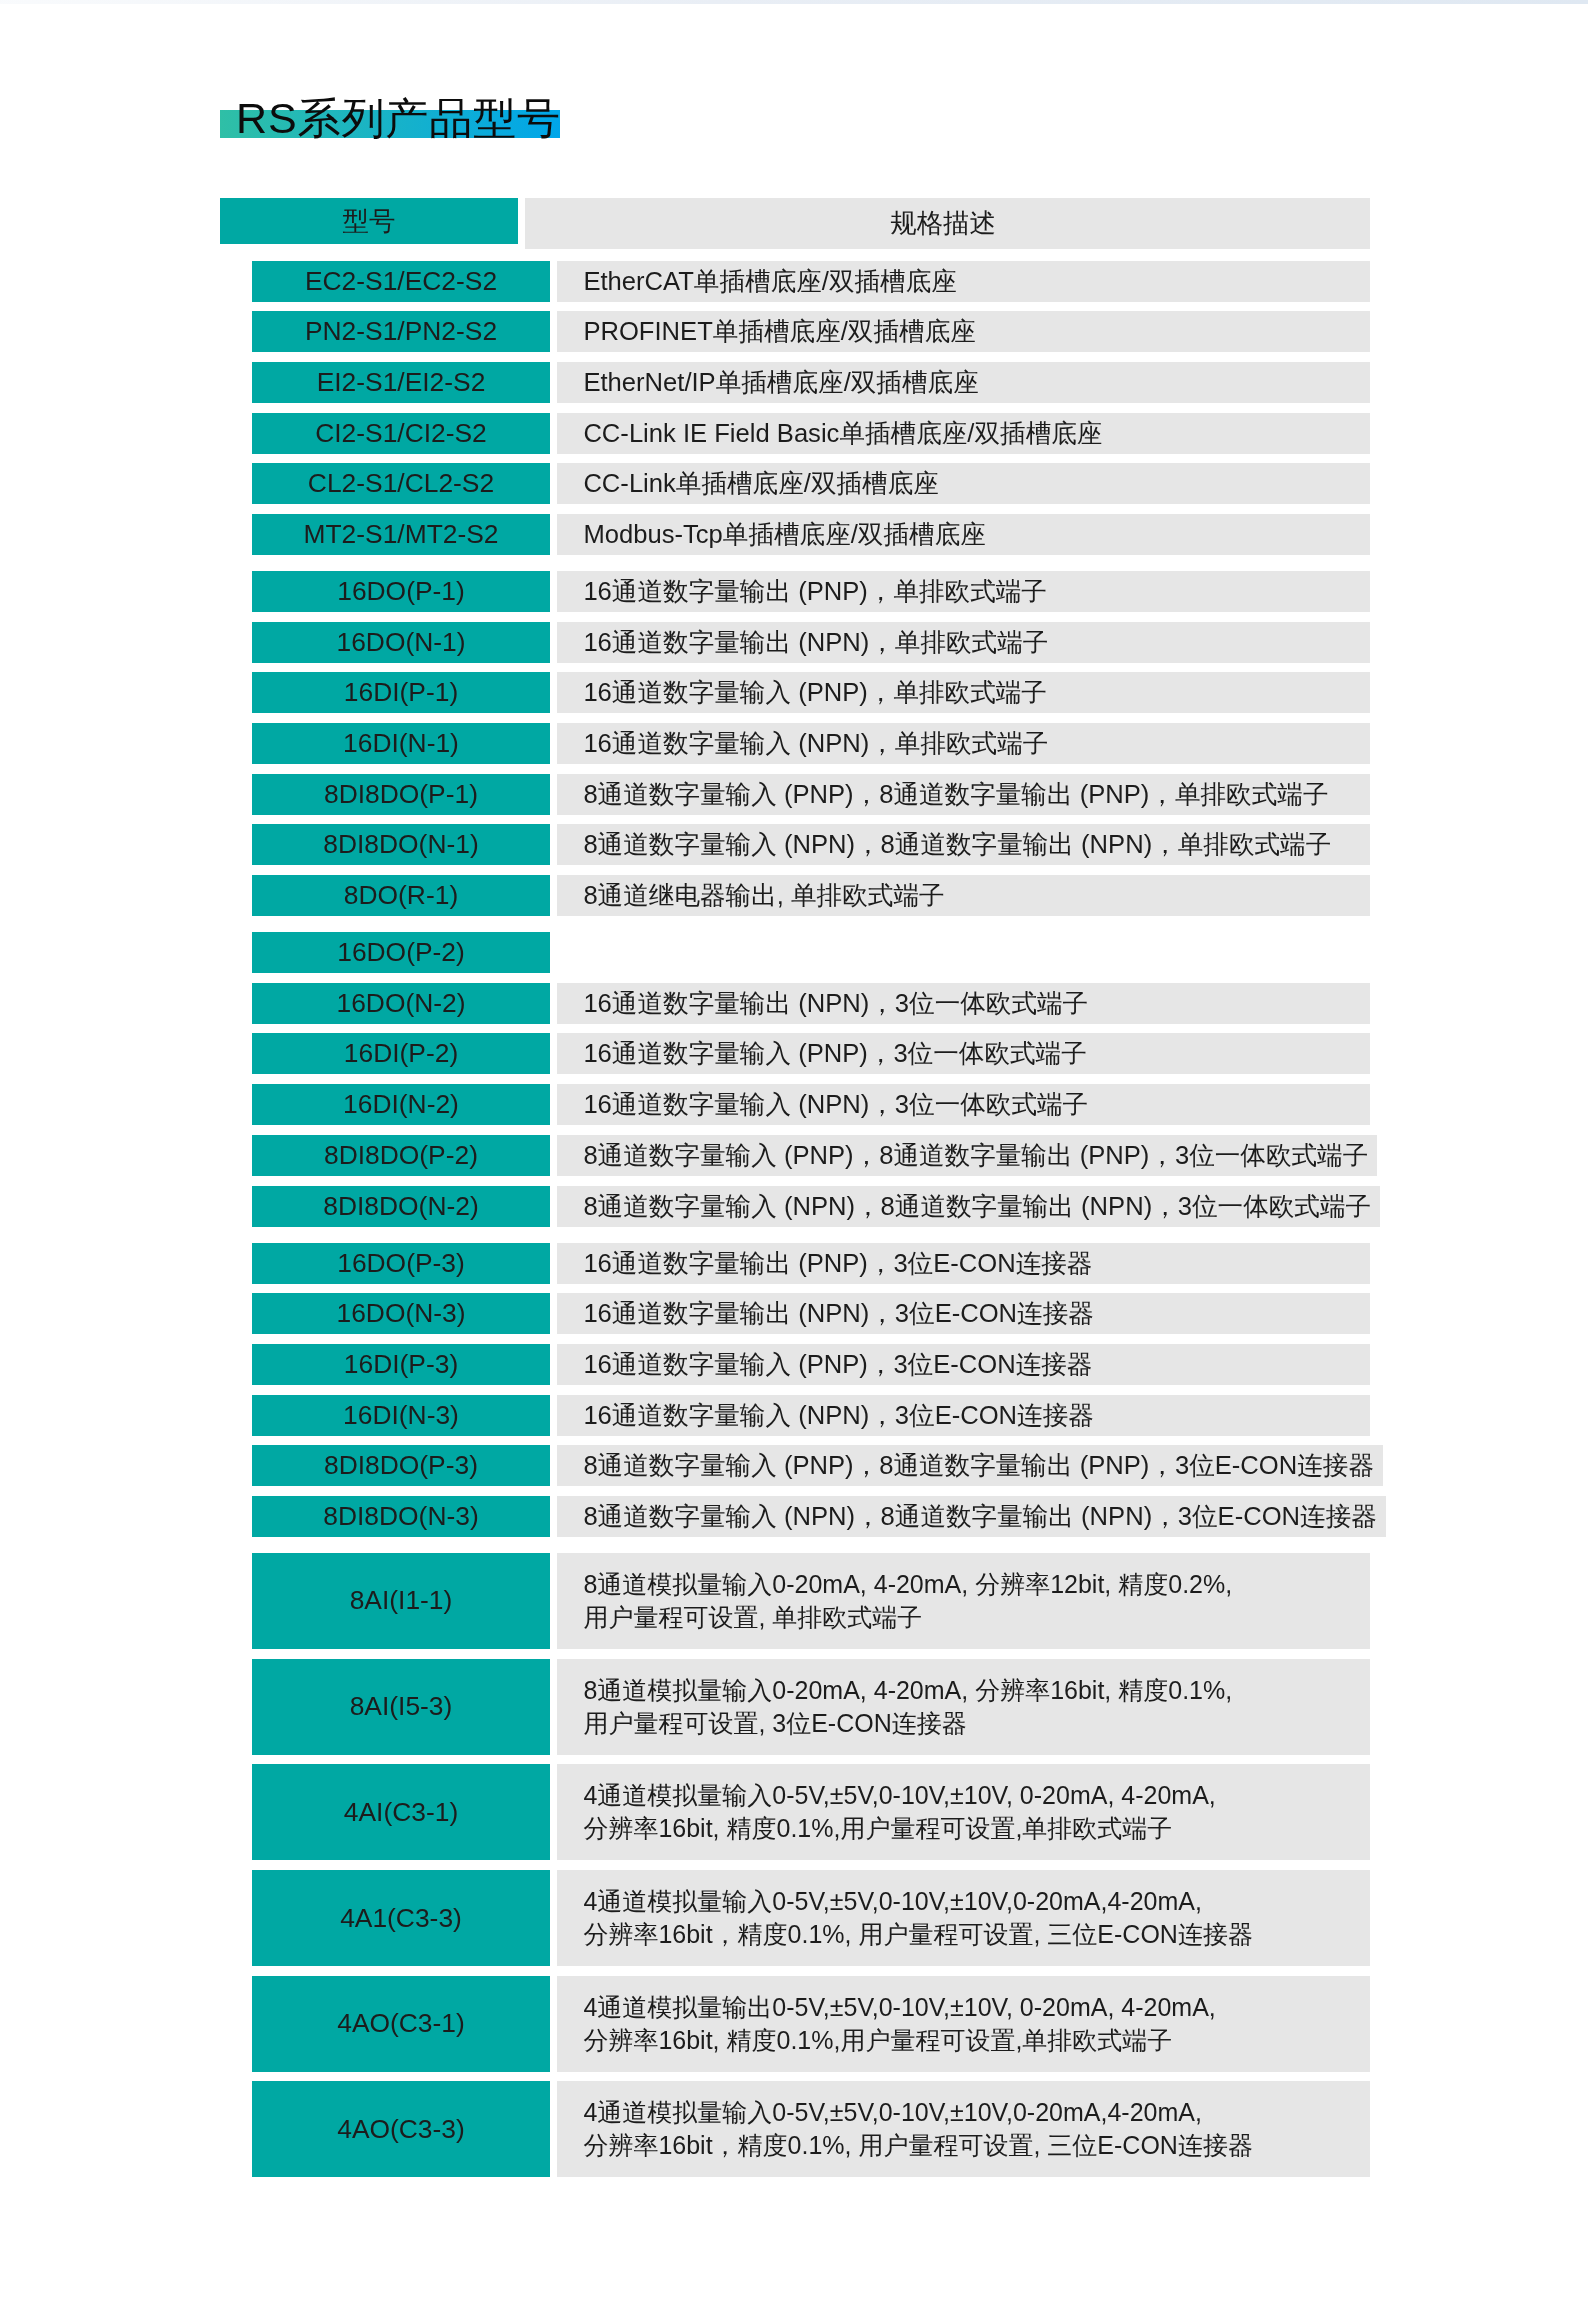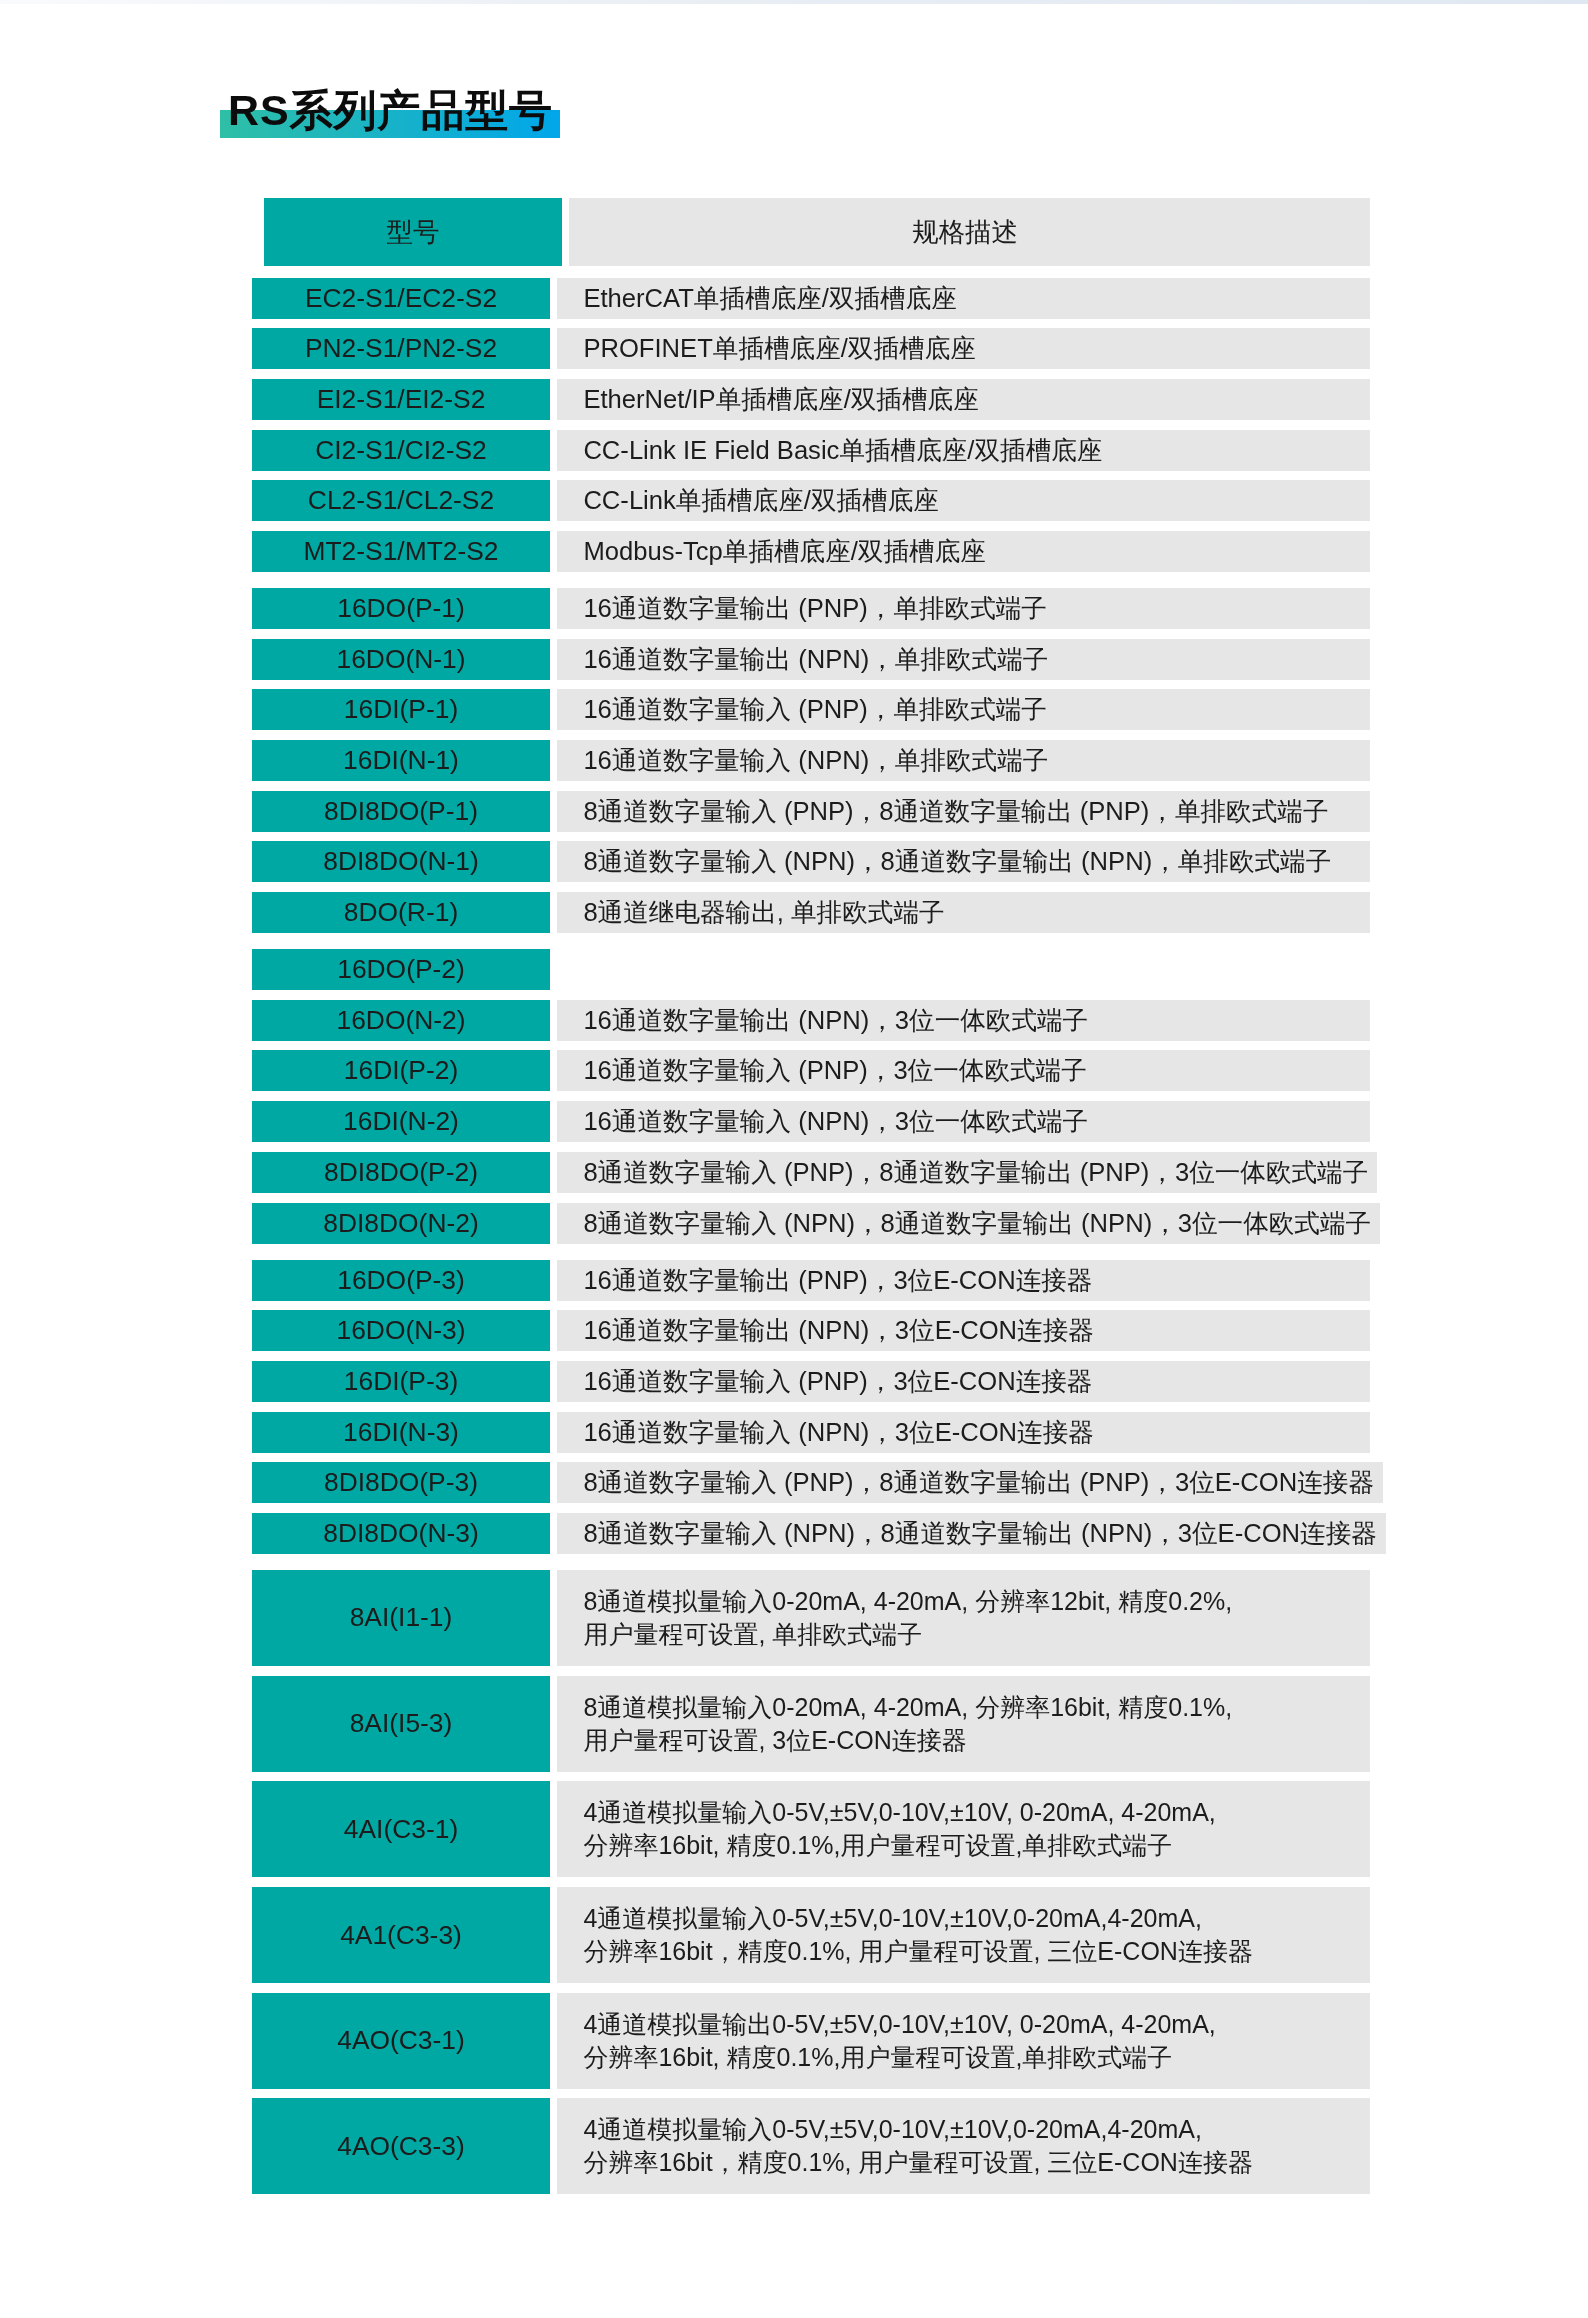--- a/index.html
+++ b/index.html
@@ -17,23 +17,23 @@
     background:linear-gradient(90deg, rgba(230,237,245,0.25) 0%, #e9eef5 45%, #dfe8f2 100%);
   }
   .title-wrap { position:absolute; left:0; top:0; }
   .title-highlight {
     position:absolute; left:220px; top:110px;
     width:340px; height:28px;
     background:linear-gradient(90deg, var(--hl-start,#2fbfa6) 0%, var(--hl-end,#00a6ea) 100%);
   }
   h1.title {
     position:absolute; left:220px; top:78px;
-    margin:8px;
+    margin:16px;
     font-size:43px; line-height:49px;
-    font-weight:bold; color:#0c0c0c;
+    font-weight:normal; color:#0c0c0c;
     letter-spacing:0.9px;
     white-space:nowrap;
   }
   .table {
     position:absolute; left:220px; top:198px;
     width:1150px;
   }
   .row { display:flex; margin-bottom:9.7px; }
   .cell {
     box-sizing:border-box;
@@ -50,21 +50,21 @@
   .cell.spec {
     flex:1;
     min-height:41px;
     background:var(--gray,#e6e6e6);
     display:flex; align-items:center;
     padding-left:26.4px; padding-right:8.8px;
     font-size:25.6px;
     color:var(--text,#1c1c1c);
   }
   .header-row { margin-bottom:11.5px; }
-  .header-row .cell.model { height:68px; font-size:26.4px;margin-left:44px; }
+  .header-row .cell.model { height:46px; font-size:26.4px; }
   .header-row .cell.spec { min-height:51px; justify-content:center; padding-left:0; font-size:26.4px; }
   .group { margin-bottom:16px;padding-left:32px; }
   .group:last-child { margin-bottom:0; }
   .row.tall .cell.model { height:96px; }
   .row.tall .cell.spec { min-height:78px; font-size:25px; }
   .spec-line { line-height:33px; white-space:nowrap; }
 </style>
 </head>
 <body style="--teal: #00a8a3; --gray: #e6e6e6; --text: #1c1c1c; --hl-start: #2fbfa6; --hl-end: #00a6ea;">
 

